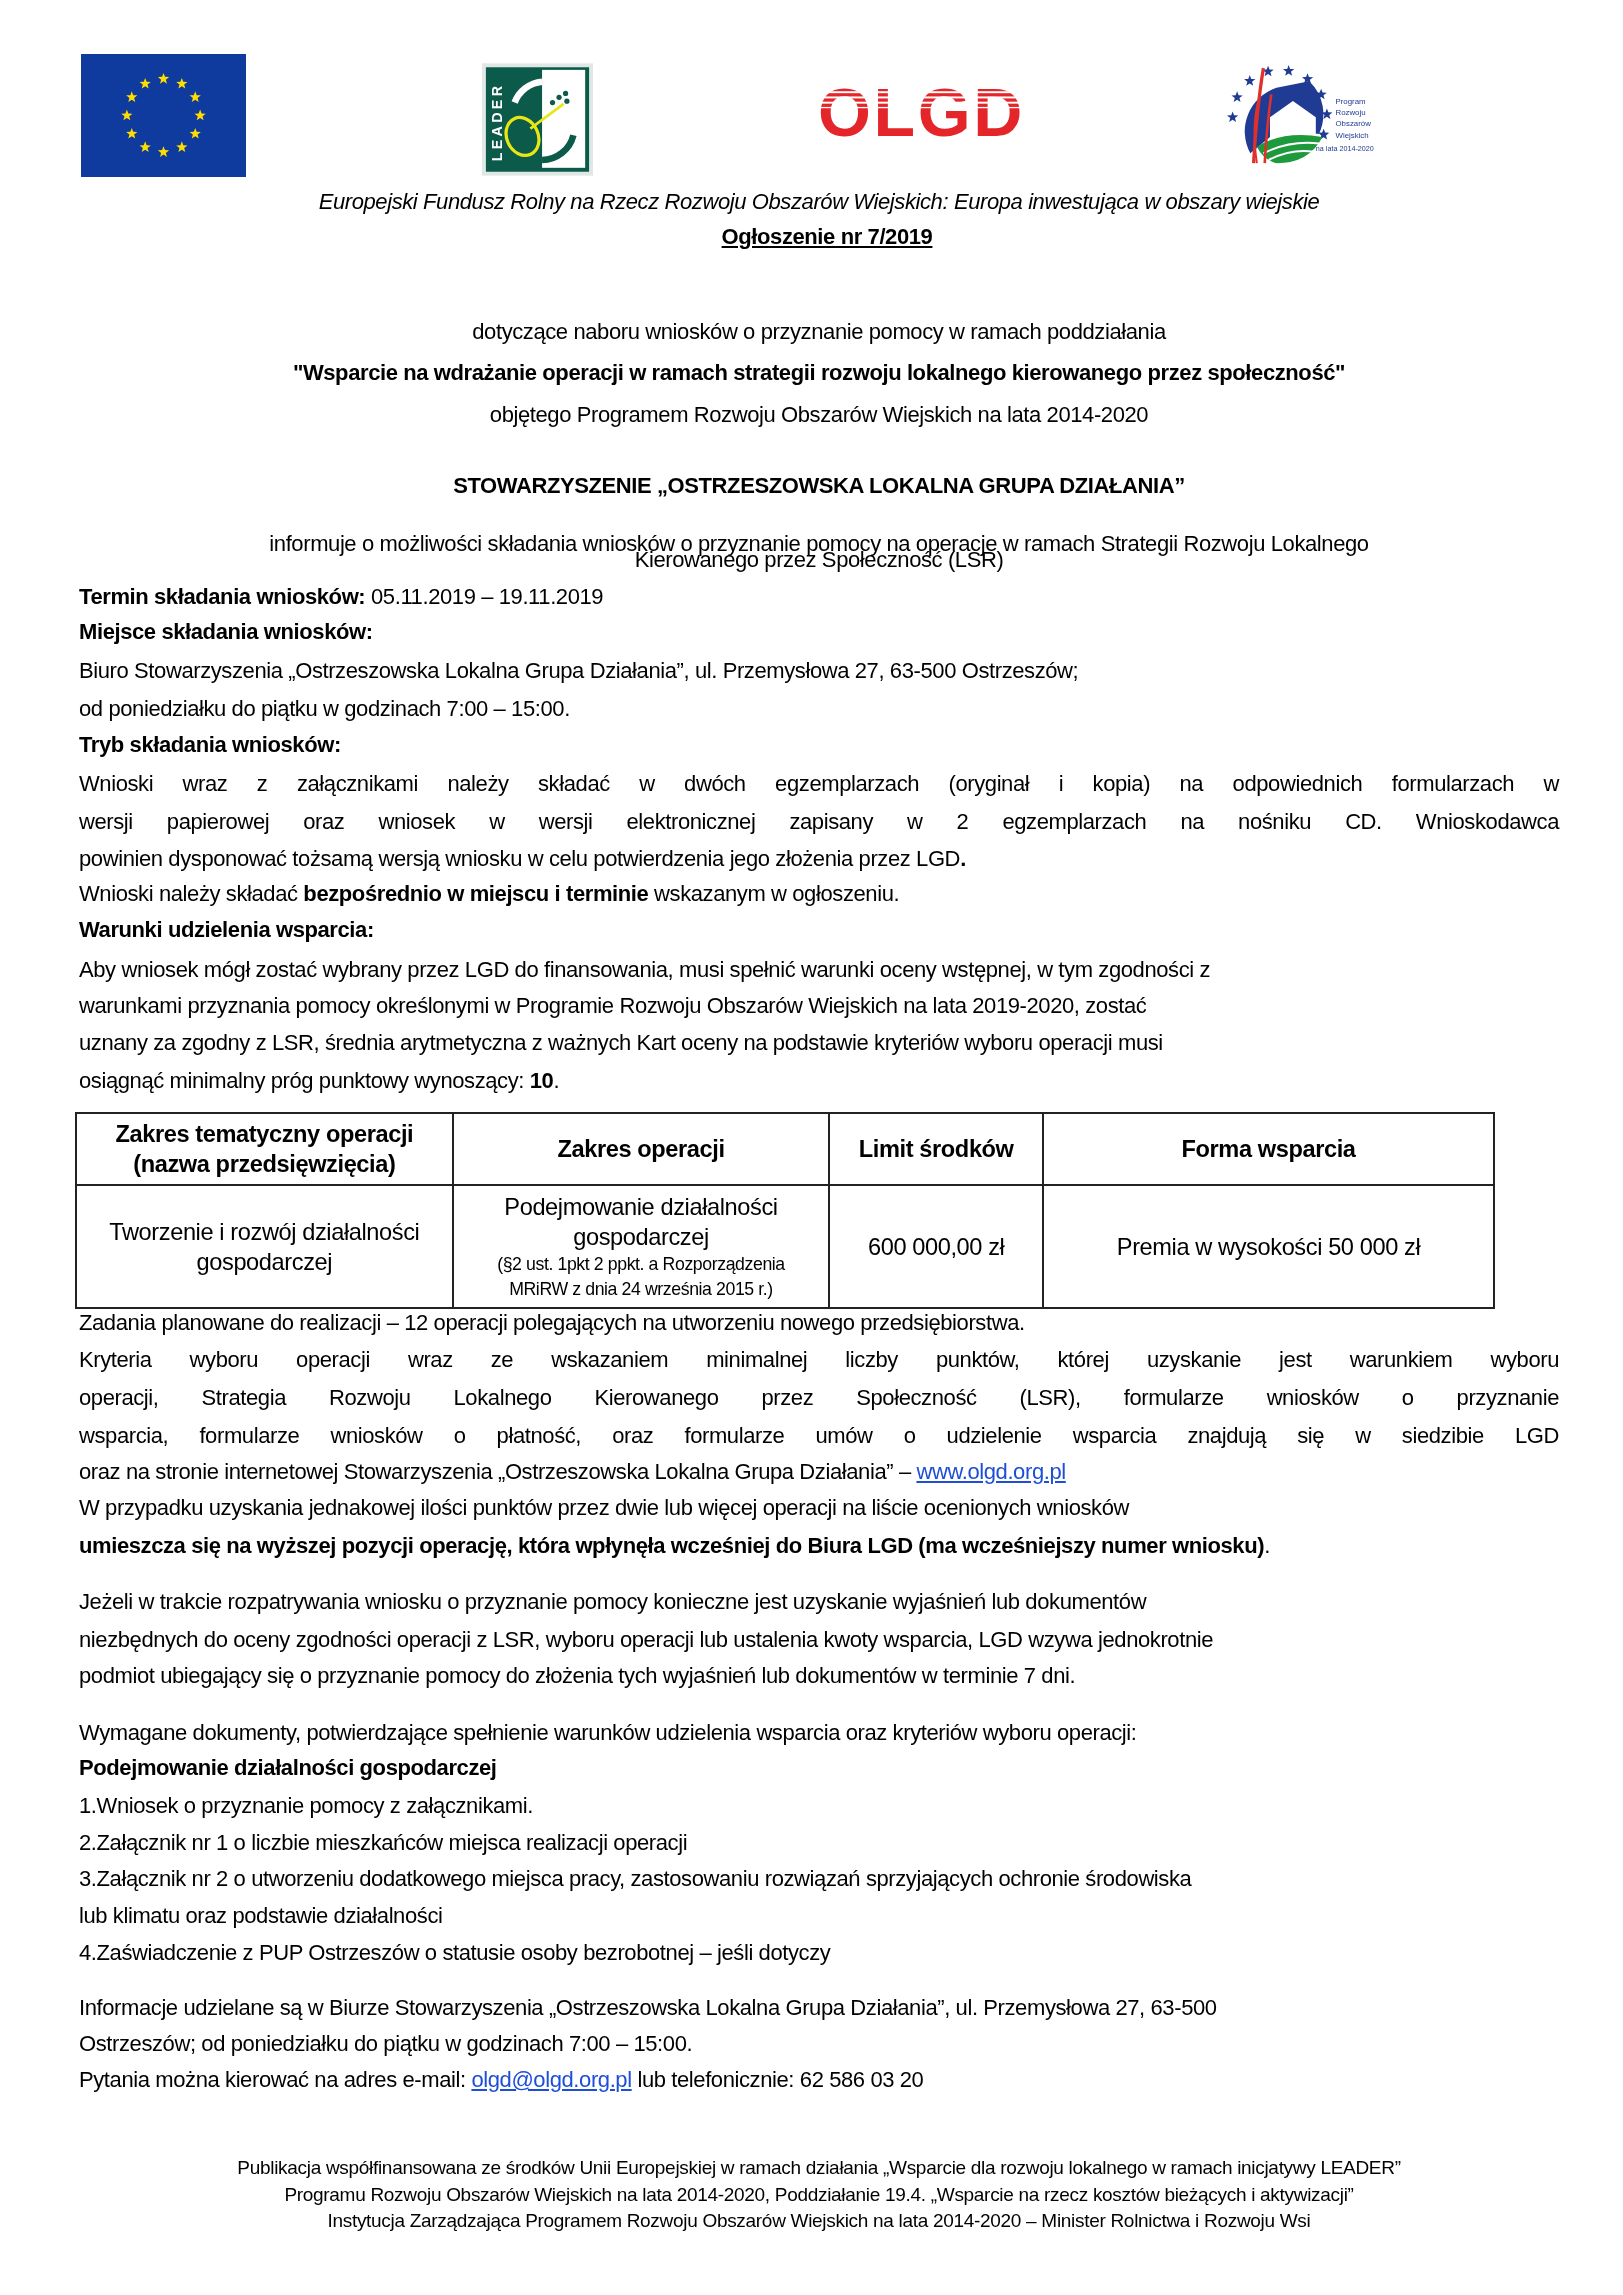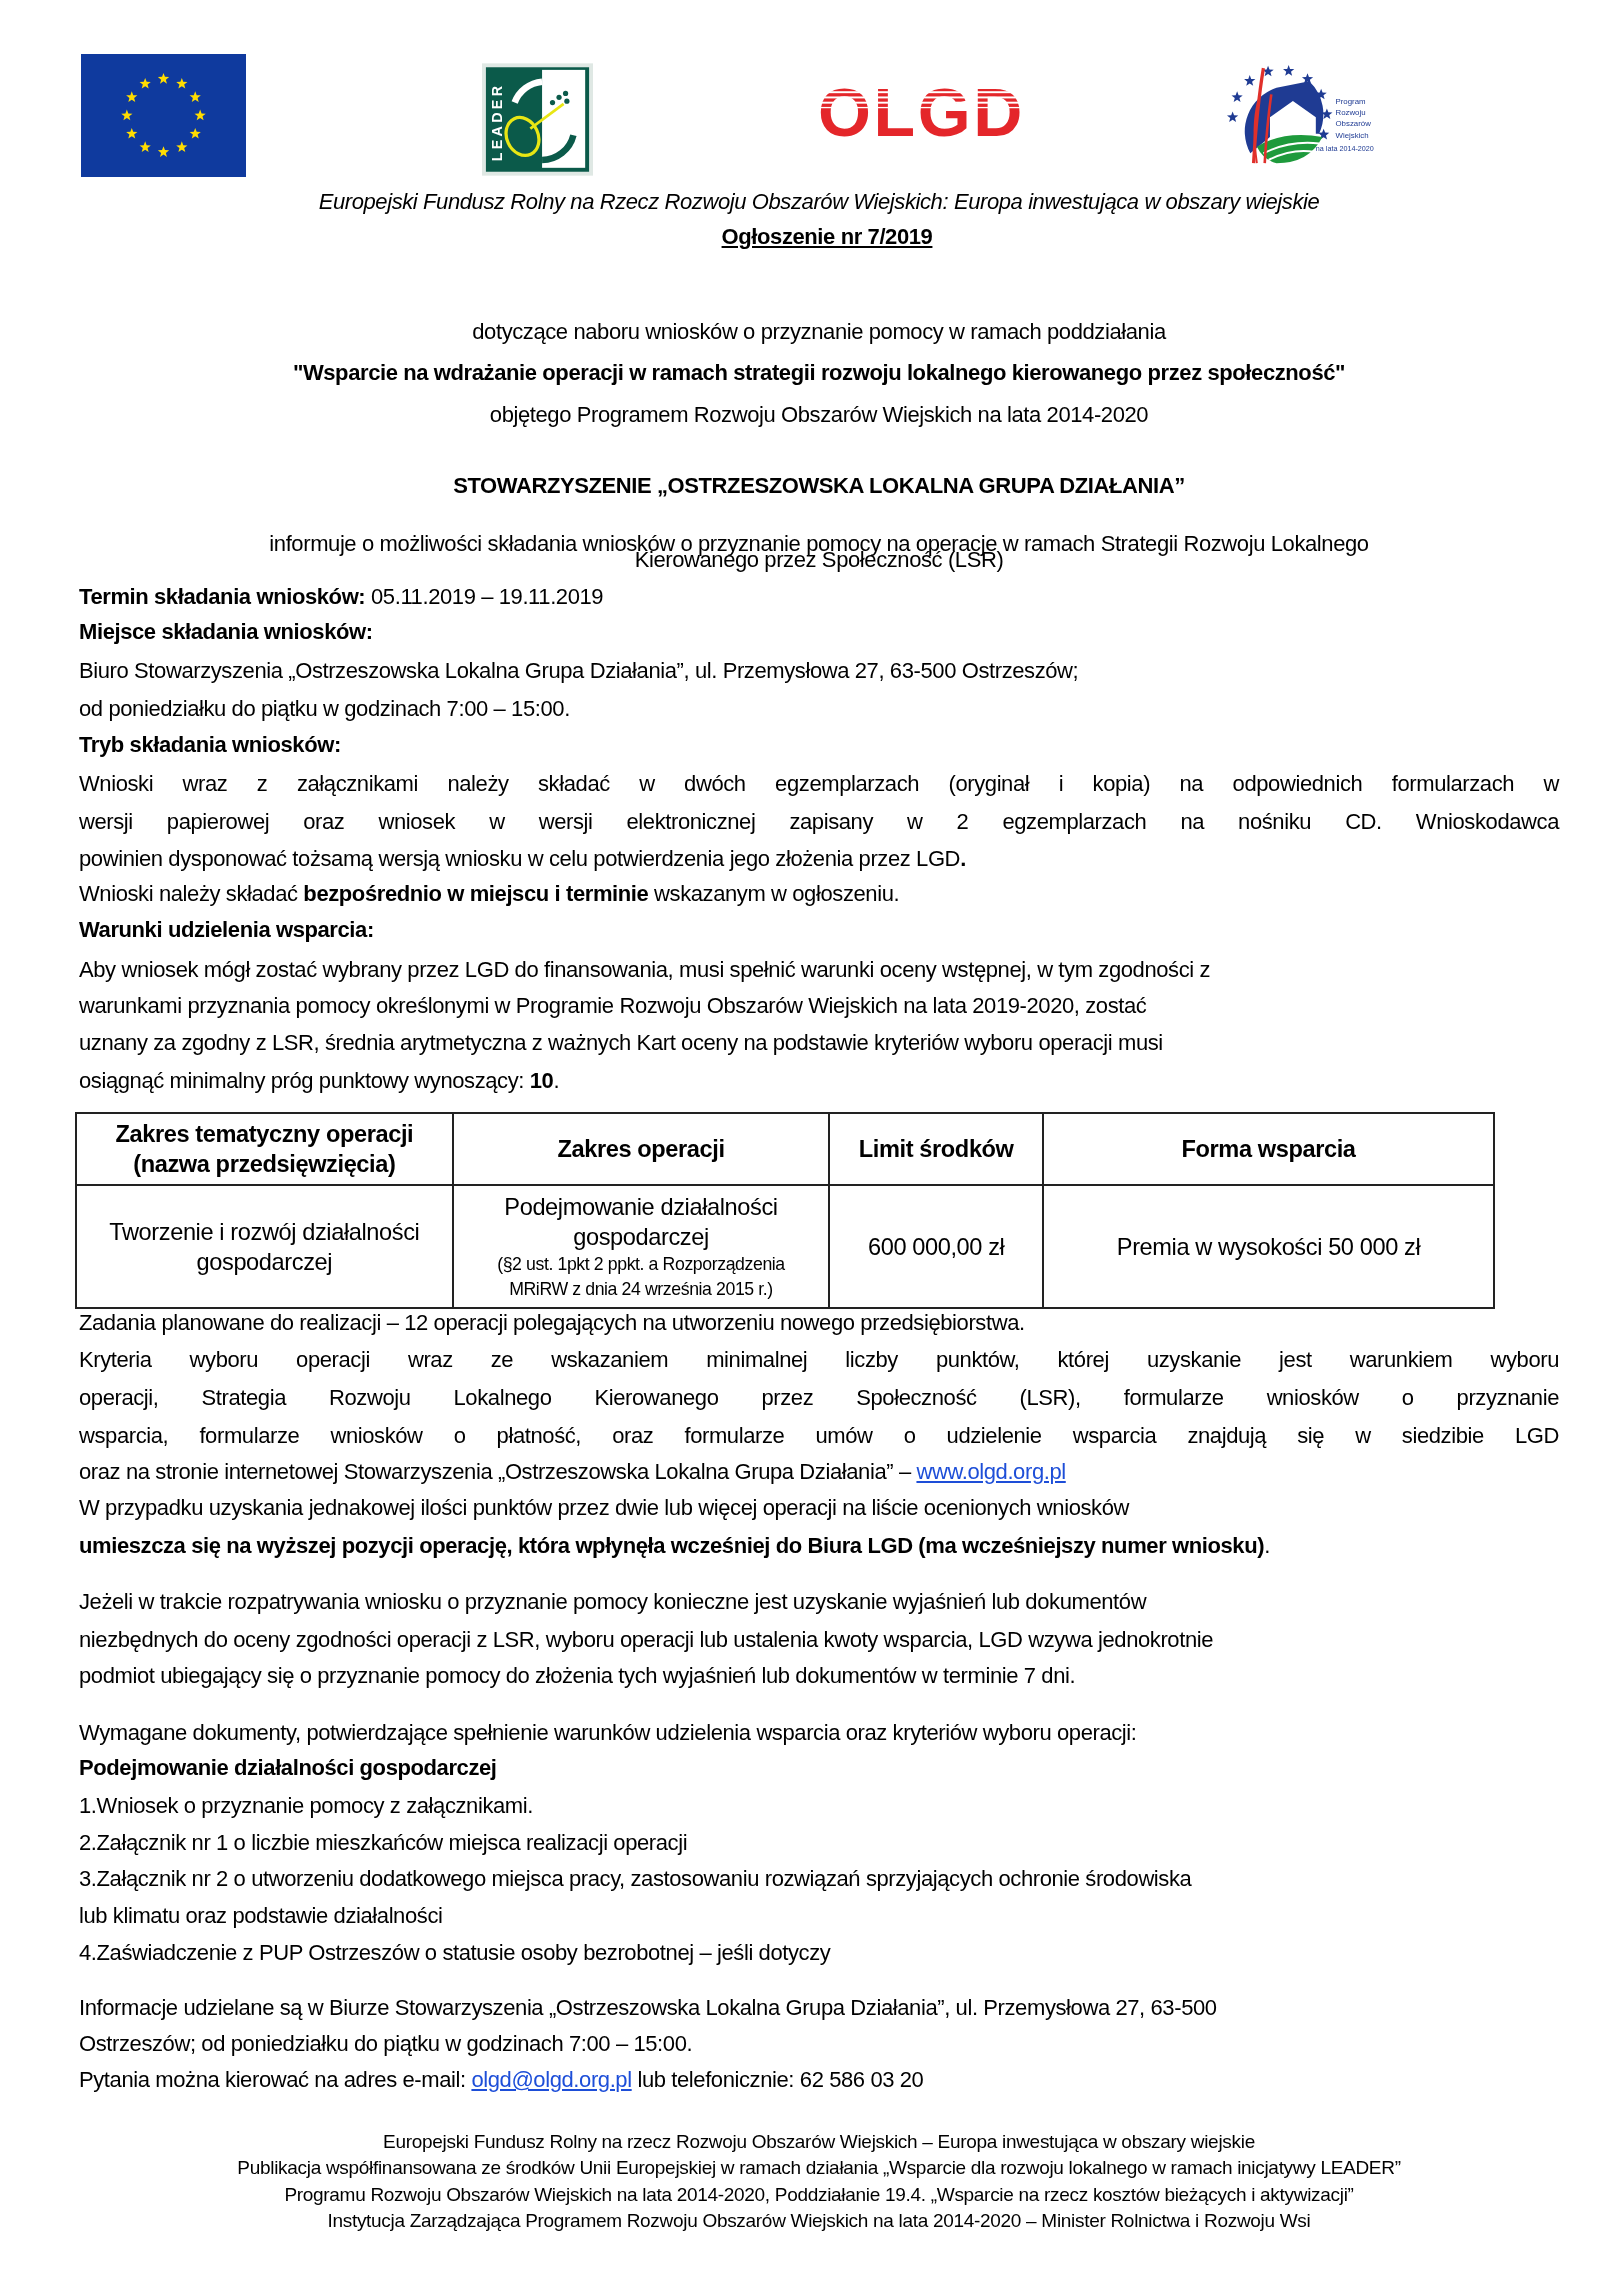--- a/index.html
+++ b/index.html
@@ -220,19 +220,18 @@
   <div class="line" style="top:1862px;">3.Załącznik nr 2 o utworzeniu dodatkowego miejsca pracy, zastosowaniu rozwiązań sprzyjających ochronie środowiska</div>
   <div class="line" style="top:1899px;">lub klimatu oraz podstawie działalności</div>
   <div class="line" style="top:1936px;">4.Zaświadczenie z PUP Ostrzeszów o statusie osoby bezrobotnej – jeśli dotyczy</div>
 
   <div class="line" style="top:1991px;">Informacje udzielane są w Biurze Stowarzyszenia „Ostrzeszowska Lokalna Grupa Działania”, ul. Przemysłowa 27, 63-500</div>
   <div class="line" style="top:2027px;">Ostrzeszów;  od poniedziałku do piątku w godzinach 7:00 – 15:00.</div>
   <div class="line" style="top:2063px;">
     <span>Pytania można kierować na adres e-mail: </span><a class="link" href="#">olgd@olgd.org.pl</a><span> lub telefonicznie: 62 586 03 20</span>
   </div>
 
-  <div class="line center small" style="top:2129px;">Europejski Fundusz Rolny na rzecz Rozwoju Obszarów Wiejskich – Europa inwestująca w obszary wiejskie</div>
   <div class="line center small" style="top:2155px;">Publikacja współfinansowana ze środków Unii Europejskiej w ramach działania „Wsparcie dla rozwoju lokalnego w ramach inicjatywy LEADER”</div>
   <div class="line center small" style="top:2182px;">Programu Rozwoju Obszarów Wiejskich na lata 2014-2020, Poddziałanie 19.4. „Wsparcie na rzecz kosztów bieżących i aktywizacji”</div>
   <div class="line center small" style="top:2208px;">Instytucja Zarządzająca Programem Rozwoju Obszarów Wiejskich na lata 2014-2020 – Minister Rolnictwa i Rozwoju Wsi</div>
 
 </div>
 
 
 </body></html>

